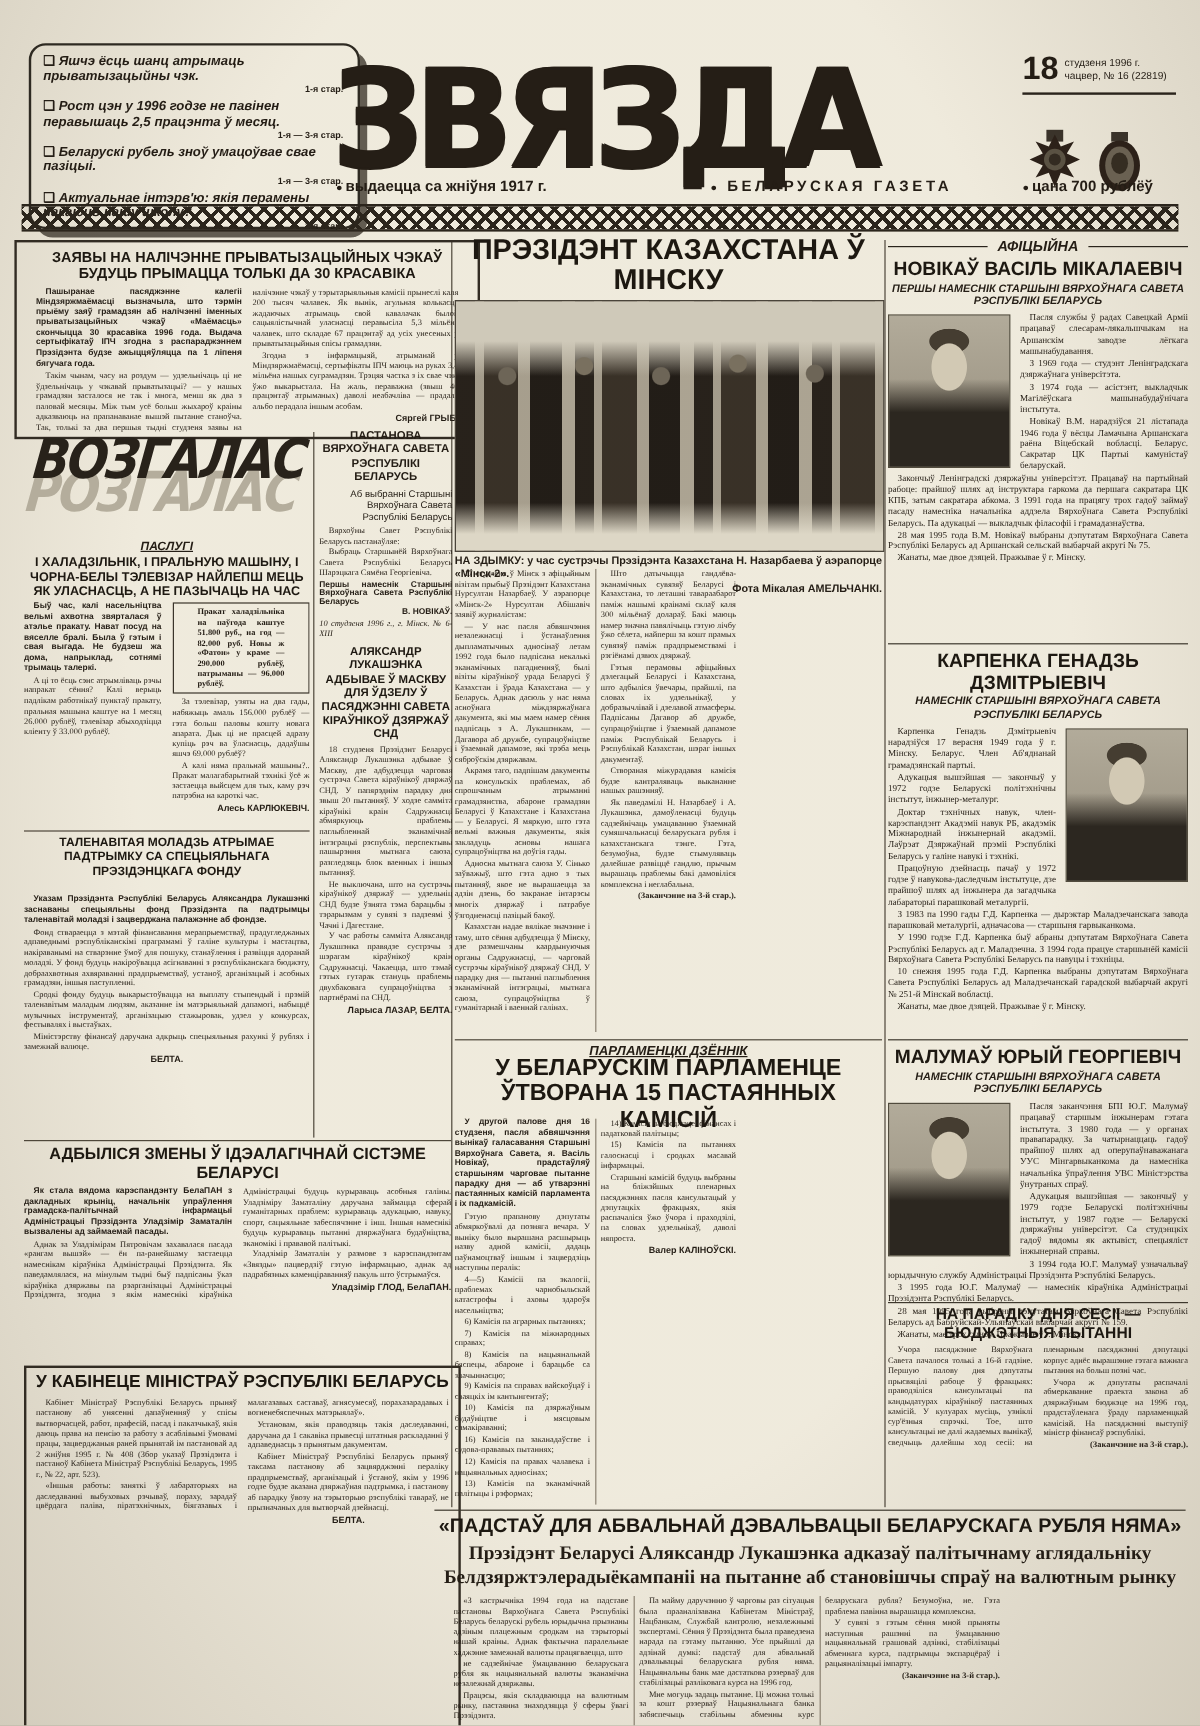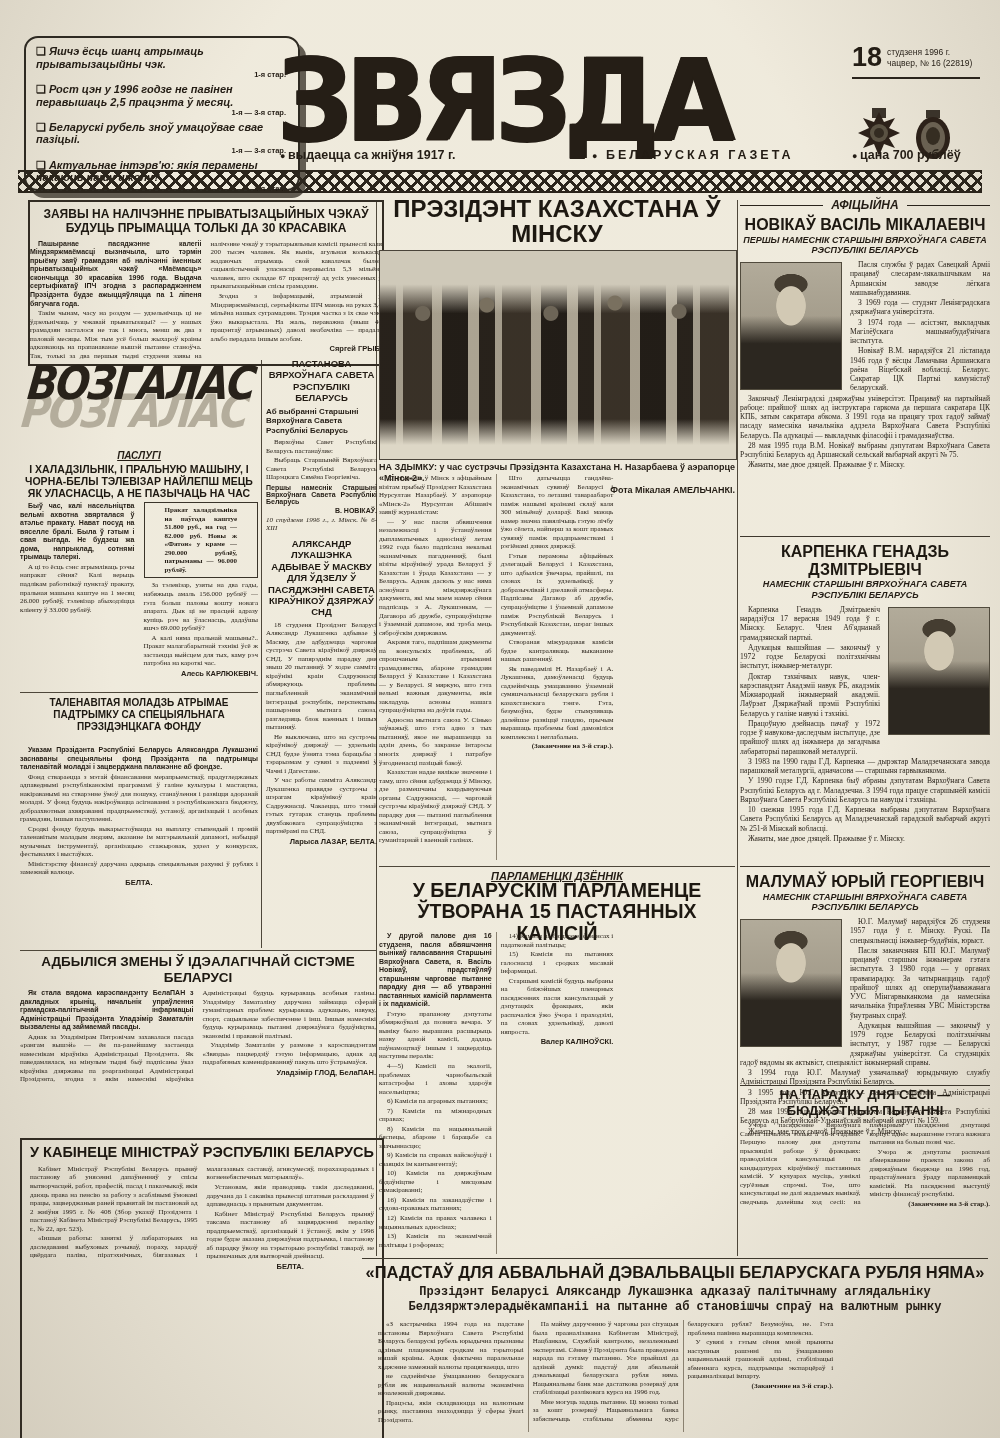--- a/index.html
+++ b/index.html
@@ -42,21 +42,21 @@
   .p.lead{font-weight:bold;font-family:"Liberation Sans",sans-serif;font-size:7px;}
   .p.byline{text-align:right;font-weight:bold;text-indent:0;font-size:7.5px;font-family:"Liberation Sans",sans-serif;}
   .p.center-byline{text-align:center;font-weight:bold;text-indent:0;font-size:7.5px;font-family:"Liberation Sans",sans-serif;}
   .p.contin{text-align:right;font-weight:bold;text-indent:0;}
   .p.inset{border:1px solid #3a342a;padding:3px 20px;text-indent:0;font-weight:bold;break-inside:avoid;margin:3px 0;}
   .cols2{columns:2;column-gap:9px;}
   .cols3{columns:3;column-gap:9px;column-rule:1px solid #8a8170;column-fill:auto;}
   .cols4{columns:4;column-gap:9px;column-rule:1px solid #8a8170;column-fill:auto;}
 
   
-  .art-chekau{left:28px;top:200px;width:352px;height:152px;border:2px solid #322c23;padding:5px 0;}
+  .art-chekau{left:12px;top:200px;width:352px;height:152px;border:2px solid #322c23;padding:5px 16px;}
   .art-chekau .headline{font-size:12px;line-height:1.2;margin-bottom:4px;}
   .naz-head{left:379px;top:196px;width:356px;font-size:24px;line-height:1.05;}
   .photo-main{left:379px;top:250px;width:356px;height:208px;border:1px solid #4a443a;
     background-color:#b3ac9c;
     background-image:
       radial-gradient(circle at 12% 30%,#6d6557 0 7px,rgba(0,0,0,0) 8px),
       radial-gradient(circle at 30% 26%,#79705f 0 7px,rgba(0,0,0,0) 8px),
       radial-gradient(circle at 48% 30%,#6d6557 0 7px,rgba(0,0,0,0) 8px),
       radial-gradient(circle at 66% 25%,#79705f 0 7px,rgba(0,0,0,0) 8px),
       radial-gradient(circle at 84% 29%,#6d6557 0 7px,rgba(0,0,0,0) 8px),
@@ -95,41 +95,41 @@
   .rozgalas .main,.rozgalas .shadow{position:absolute;font-family:"DejaVu Sans",sans-serif;font-weight:bold;
     font-style:italic;font-size:40px;letter-spacing:-2px;transform:skewX(-6deg) scaleY(1.15);white-space:nowrap;}
   .rozgalas .main{color:#28221a;left:6px;top:2px;}
   .rozgalas .shadow{color:#b4ad9c;left:0px;top:30px;z-index:0;}
   .art-paslugi{left:20px;top:450px;width:238px;height:240px;}
   .art-paslugi .rubric{font-size:10px;margin-bottom:2px;}
   .art-paslugi .headline{font-size:10.5px;line-height:1.15;margin-bottom:3px;}
   .midcol{left:266px;top:358px;width:111px;height:592px;font-size:7px;}
   .midcol .headline{font-size:9.5px;line-height:1.2;margin:6px 0 3px 0;}
   .post-title{font-family:"Liberation Sans",sans-serif;font-weight:bold;font-size:9.5px;text-align:center;line-height:1.2;}
-  .post-sub{font-family:"Liberation Sans",sans-serif;font-weight:bold;font-size:8px;text-align:left;line-height:1.2;margin:3px 0;}
+  .post-sub{font-family:"Liberation Sans",sans-serif;font-weight:normal;font-size:8px;text-align:right;line-height:1.2;margin:3px 0;}
   .post-sign{font-family:"Liberation Sans",sans-serif;font-weight:bold;font-size:7px;margin-top:2px;}
   .post-date{font-style:italic;font-size:7px;margin-top:2px;}
   .art-talent{left:20px;top:692px;width:238px;height:256px;border-top:1px solid #4e473a;padding-top:4px;}
   .art-talent .headline{font-size:10px;line-height:1.2;margin-bottom:13px;}
   .art-adbylisya{left:20px;top:950px;width:356px;height:184px;border-top:1px solid #4e473a;padding-top:3px;}
   .art-adbylisya .headline{font-size:13.5px;line-height:1.15;margin-bottom:4px;}
 
   
   .parl-rubric{left:379px;top:866px;width:356px;font-size:11px;}
   .parl-head{left:379px;top:880px;width:356px;font-size:19.5px;line-height:1.1;}
   .parl-body{left:379px;top:932px;width:356px;height:322px;}
 
   
   .art-kabinet{left:20px;top:1138px;width:344px;height:290px;border:2px solid #322c23;padding:5px 8px;}
   .art-kabinet .headline{font-size:14.5px;line-height:1.1;margin-bottom:4px;}
   .art-sesii{left:740px;top:1085px;width:250px;height:124px;border-top:1.5px solid #3e382d;padding-top:1px;}
   .art-sesii .headline{font-size:13px;line-height:1.2;margin-bottom:3px;}
   .art-rubel{left:362px;top:1258px;width:626px;height:178px;border-top:1.5px solid #3e382d;padding-top:4px;}
   .art-rubel .headline{font-size:16.5px;line-height:1.15;}
-  .art-rubel .subhead{font-family:Liberation Mono, monospace;font-weight:bold;font-size:12px;text-align:center;line-height:1.25;margin:3px 0 5px 0;}
+  .art-rubel .subhead{font-family:Liberation Serif, serif;font-weight:bold;font-size:16px;text-align:center;line-height:1.25;margin:3px 0 5px 0;}
   .rubel-body{height:112px;font-size:6.8px;margin-left:16px;}
 </style>
 </head>
 <body>
 
 <div class="page">
 
   <div class="abs teaser-box">
       <div class="t-item">
       <span class="t-text">Яшчэ ёсць шанц атрымаць прыватызацыйны чэк.</span>
@@ -262,21 +262,20 @@
         </div>
     </div>
   </div>
 
   <div class="abs official sep-top hideover" style="top:866px;height:264px;">
     <div class="headline name">МАЛУМАЎ ЮРЫЙ ГЕОРГІЕВІЧ</div>
     <div class="role">НАМЕСНІК СТАРШЫНІ ВЯРХОЎНАГА САВЕТА РЭСПУБЛІКІ БЕЛАРУСЬ</div>
     <div class="bio just">
       <div class="portrait pl"></div>
       <div>
-          <p class="p">Ю.Г. Малумаў нарадзіўся 26 студзеня 1957 года ў г. Мінску. Рускі. Па спецыяльнасці інжынер-будаўнік, юрыст.</p>
           <p class="p">Пасля заканчэння БПІ Ю.Г. Малумаў працаваў старшым інжынерам гэтага інстытута. З 1980 года — у органах правапарадку. За чатырнаццаць гадоў прайшоў шлях ад оперупаўнаважанага УУС Мінгарвыканкома да намесніка начальніка ўпраўлення УВС Міністэрства ўнутраных спраў.</p>
           <p class="p">Адукацыя вышэйшая — закончыў у 1979 годзе Беларускі політэхнічны інстытут, у 1987 годзе — Беларускі дзяржаўны універсітэт. Са студэнцкіх гадоў вядомы як актывіст, спецыяліст інжынернай справы.</p>
           <p class="p">З 1994 года Ю.Г. Малумаў узначальваў юрыдычную службу Адміністрацыі Прэзідэнта Рэспублікі Беларусь.</p>
           <p class="p">З 1995 года Ю.Г. Малумаў — намеснік кіраўніка Адміністрацыі Прэзідэнта Рэспублікі Беларусь.</p>
           <p class="p">28 мая 1995 года выбраны дэпутатам Вярхоўнага Савета Рэспублікі Беларусь ад Бабруйскай-Ульянаўскай выбарчай акругі № 159.</p>
           <p class="p">Жанаты, мае трох сыноў. Пражывае ў г. Мінску.</p>
         </div>
     </div>
   </div>
 

